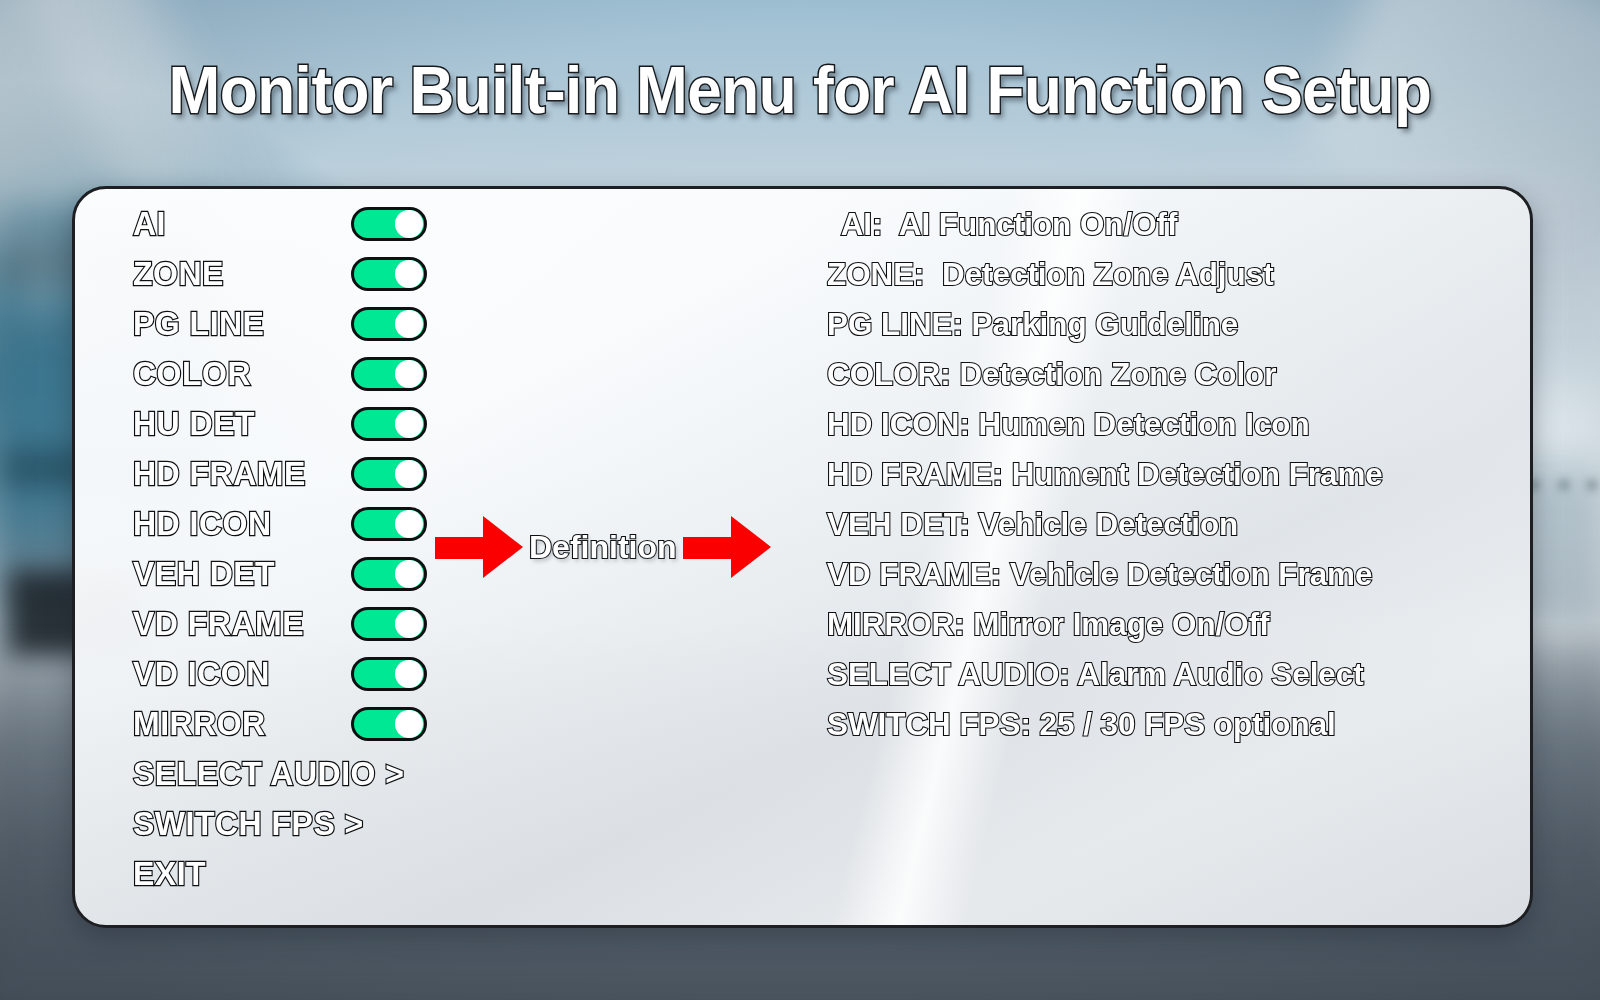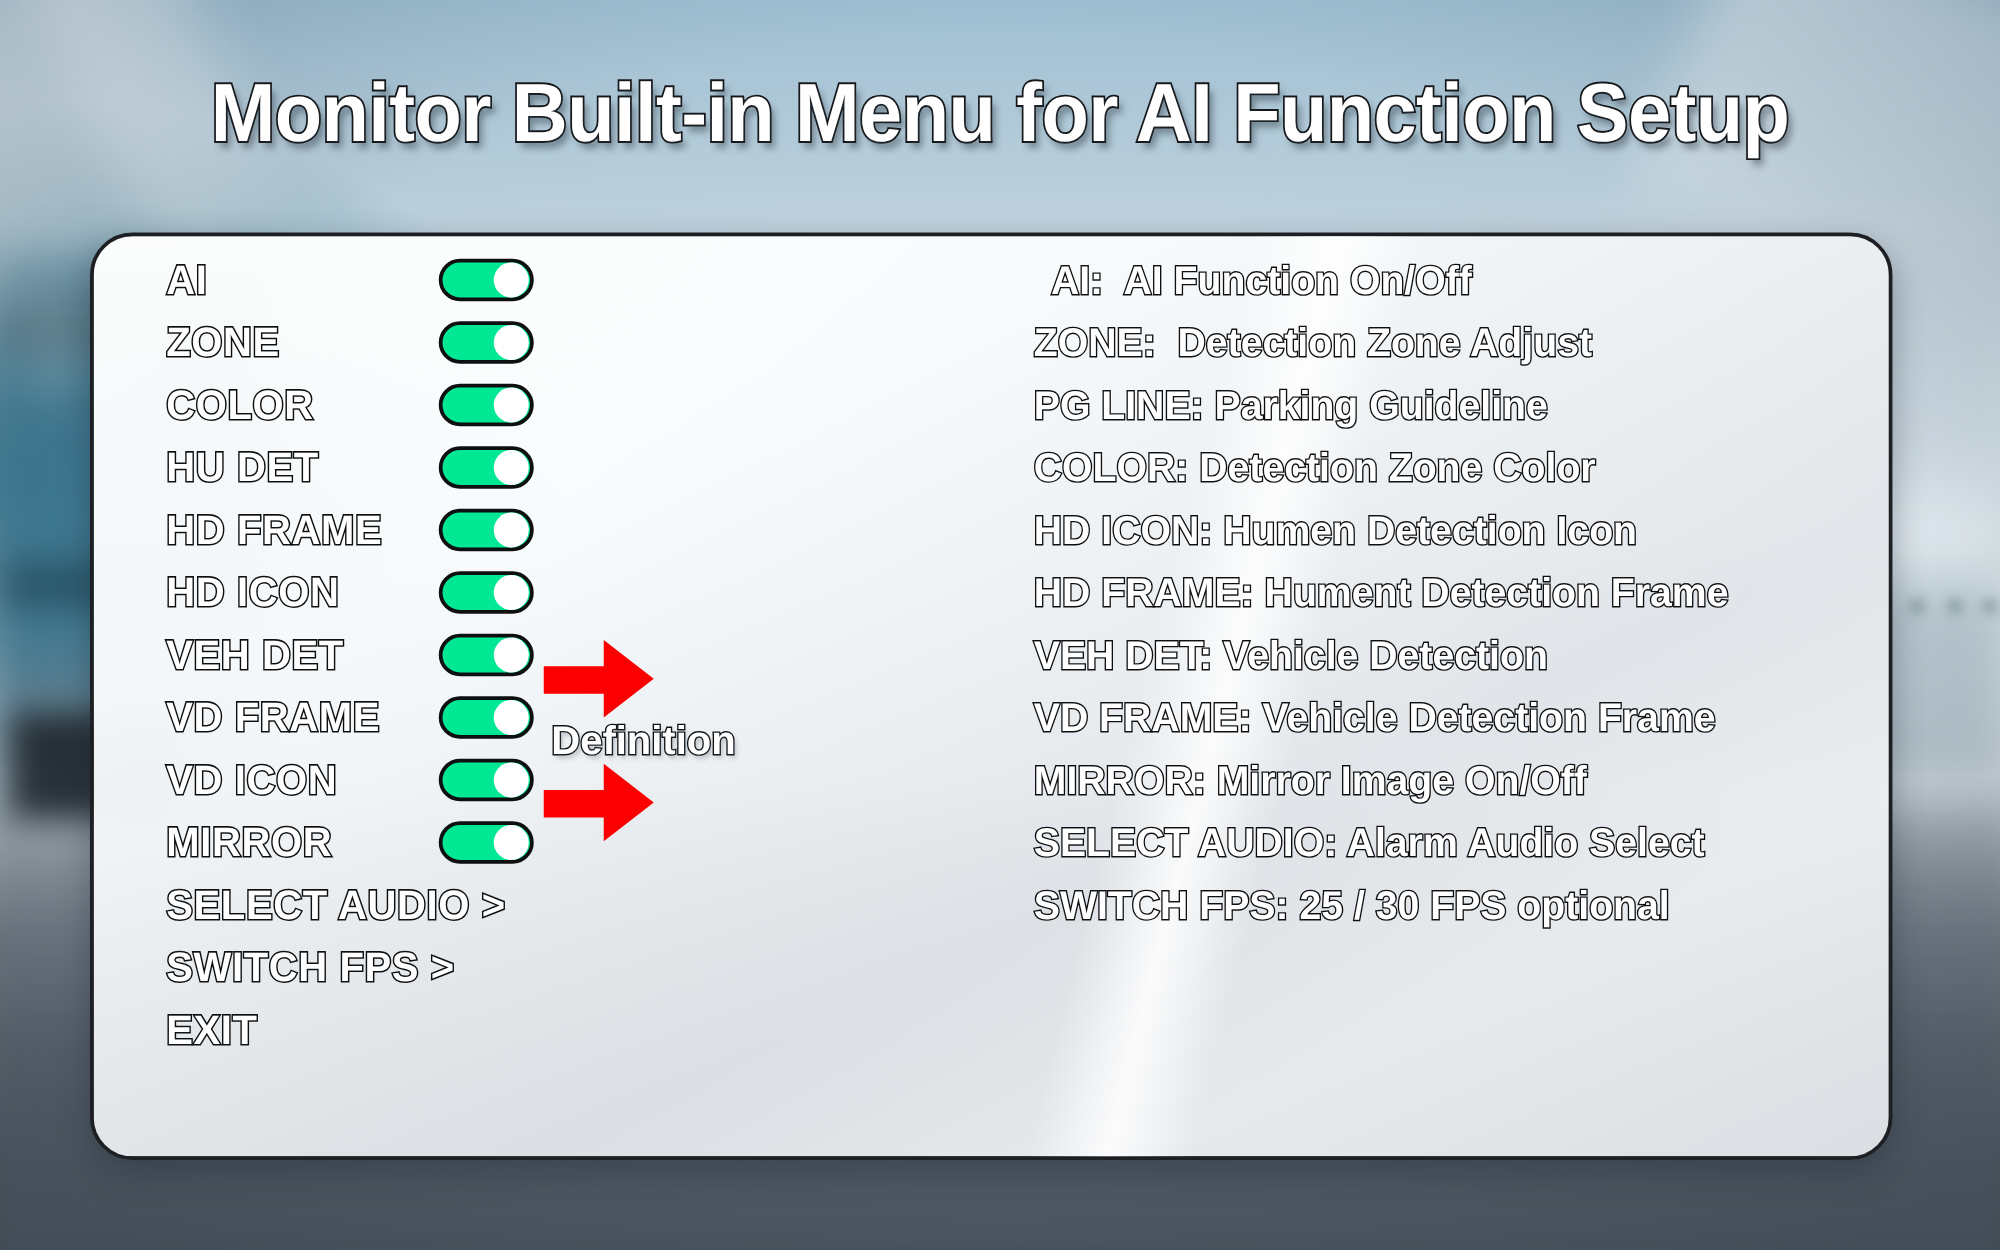--- a/index.html
+++ b/index.html
@@ -136,20 +136,21 @@
     background:
       linear-gradient(155deg,
         rgba(255,255,255,0.97) 0%,
         rgba(250,252,253,0.96) 28%,
         rgba(236,240,243,0.95) 48%,
         rgba(226,230,234,0.95) 64%,
         rgba(236,239,242,0.96) 80%,
         rgba(224,228,232,0.96) 100%);
     box-shadow: 0 10px 26px rgba(25,35,45,0.35);
     overflow: hidden;
+    padding-left: 19px;
   }
   .panel-sheen {
     position: absolute;
     left: 58%; top: -12%;
     width: 130px; height: 130%;
     background: linear-gradient(to right, rgba(255,255,255,0.0), rgba(255,255,255,0.85), rgba(255,255,255,0.0));
     transform: rotate(14deg);
     pointer-events: none;
   }
 
@@ -202,21 +203,21 @@
   }
 
   
   .center-block {
     position: absolute;
     left: 360px;
     top: 323px;
     width: 400px;
     height: 70px;
     display: flex;
-    flex-direction: column;
+    align-items: center;
   }
   .arrow {
     position: relative;
     width: 88px;
     height: 62px;
     flex: 0 0 auto;
   }
   .arrow .shaft {
     position: absolute;
     left: 0; top: 21px;
@@ -297,20 +298,26 @@
             <div class="knob"></div>
           </div>
         </div>
         <div class="menu-row">
           <span class="menu-label">ZONE</span>
           <div class="toggle">
             <div class="knob"></div>
           </div>
         </div>
         <div class="menu-row">
+          <span class="menu-label">PG LINE</span>
+          <div class="toggle">
+            <div class="knob"></div>
+          </div>
+        </div>
+        <div class="menu-row">
           <span class="menu-label">COLOR</span>
           <div class="toggle">
             <div class="knob"></div>
           </div>
         </div>
         <div class="menu-row">
           <span class="menu-label">HU DET</span>
           <div class="toggle">
             <div class="knob"></div>
           </div>

